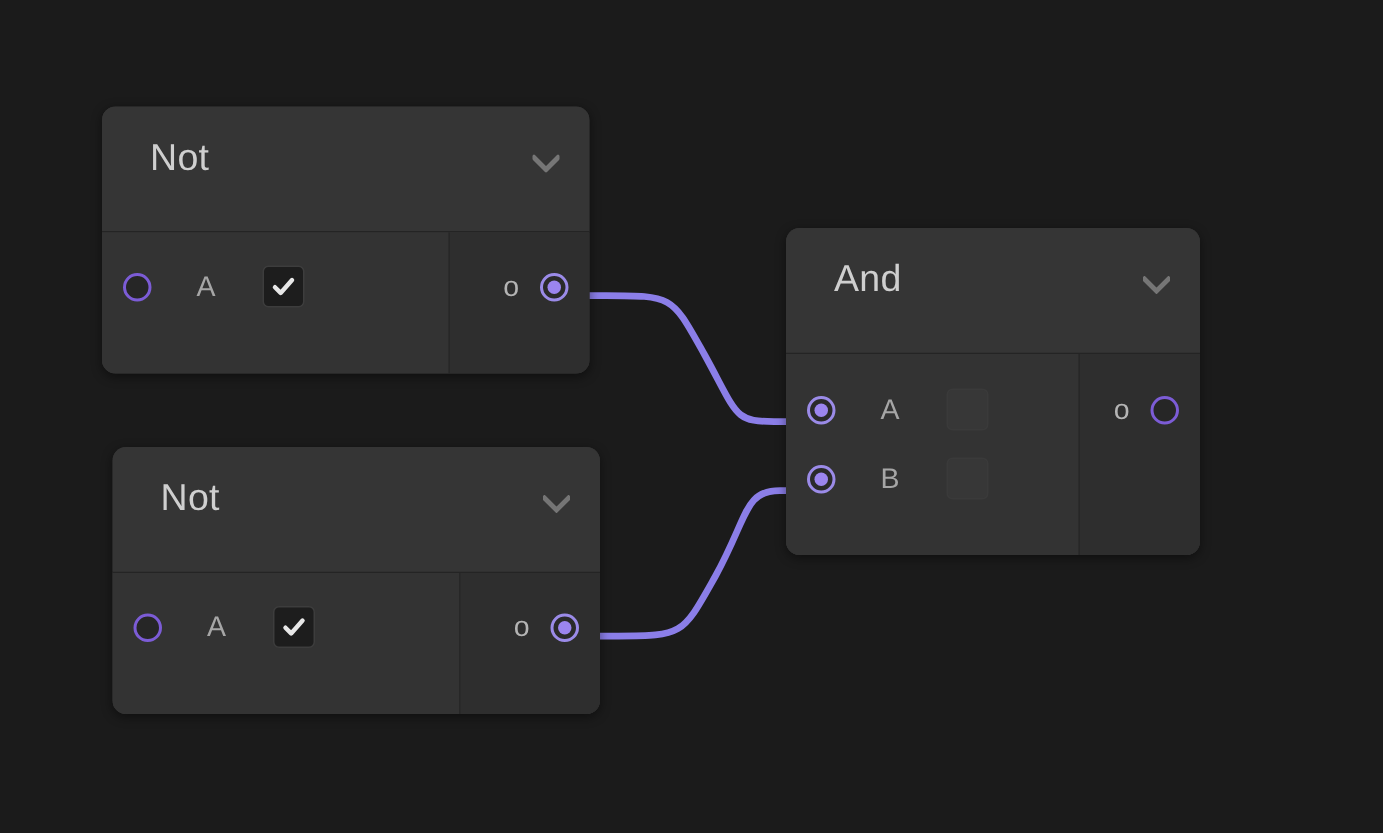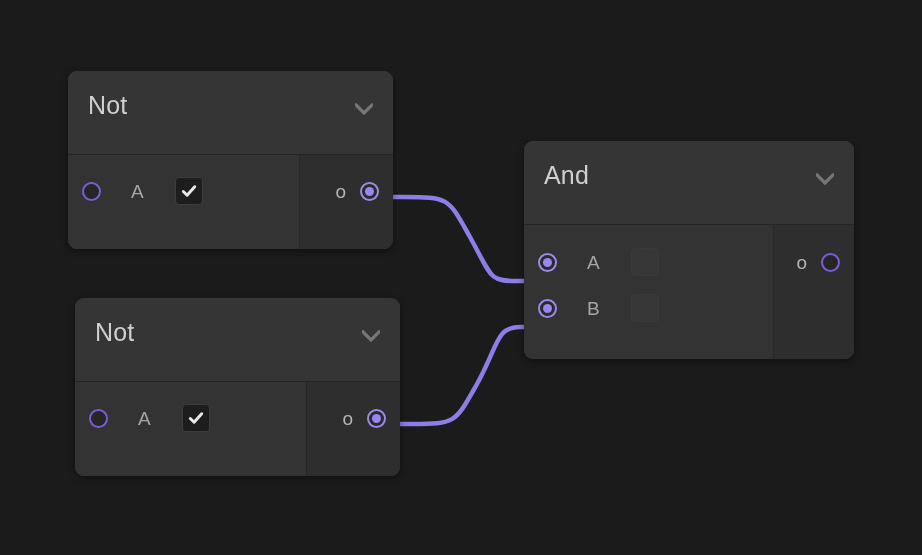--- a/index.html
+++ b/index.html
@@ -42,21 +42,21 @@
     overflow: hidden;
   }
 
   .node-header {
     position: relative;
     height: 83px;
     background: #353535;
     display: flex;
     align-items: center;
     box-sizing: border-box;
-    padding: 0 18px 0 20px;
+    padding: 0 18px 0 32px;
   }
   .node-title {
     font-size: 25px;
     color: #cfcfcf;
     letter-spacing: 0.2px;
     line-height: 1;
     margin-bottom: 14px;
   }
   .chevron {
     position: absolute;
@@ -227,21 +227,21 @@
       </div>
       <div class="col-outputs" style="width:93px; height:81px; padding-top:13px;">
         <div class="io-row out">
           <span class="io-label out">o</span>
           <span class="port connected"></span>
         </div>
       </div>
     </div>
   </div>
 
-  <div class="node" style="left:524px; top:141px; width:330px;text-align:center;">
+  <div class="node" style="left:524px; top:152px; width:276px;text-align:center;">
     <div class="node-header">
       <span class="node-title">And</span>
       <span class="chevron">
         <svg viewBox="0 0 18 12" width="18" height="12">
           <path d="M1 2 L9 10 L17 2" fill="none" stroke="#8f8f8f" stroke-width="3.2" stroke-linecap="square"></path>
         </svg>
       </span>
     </div>
     <div class="node-sep"></div>
     <div class="node-body">

